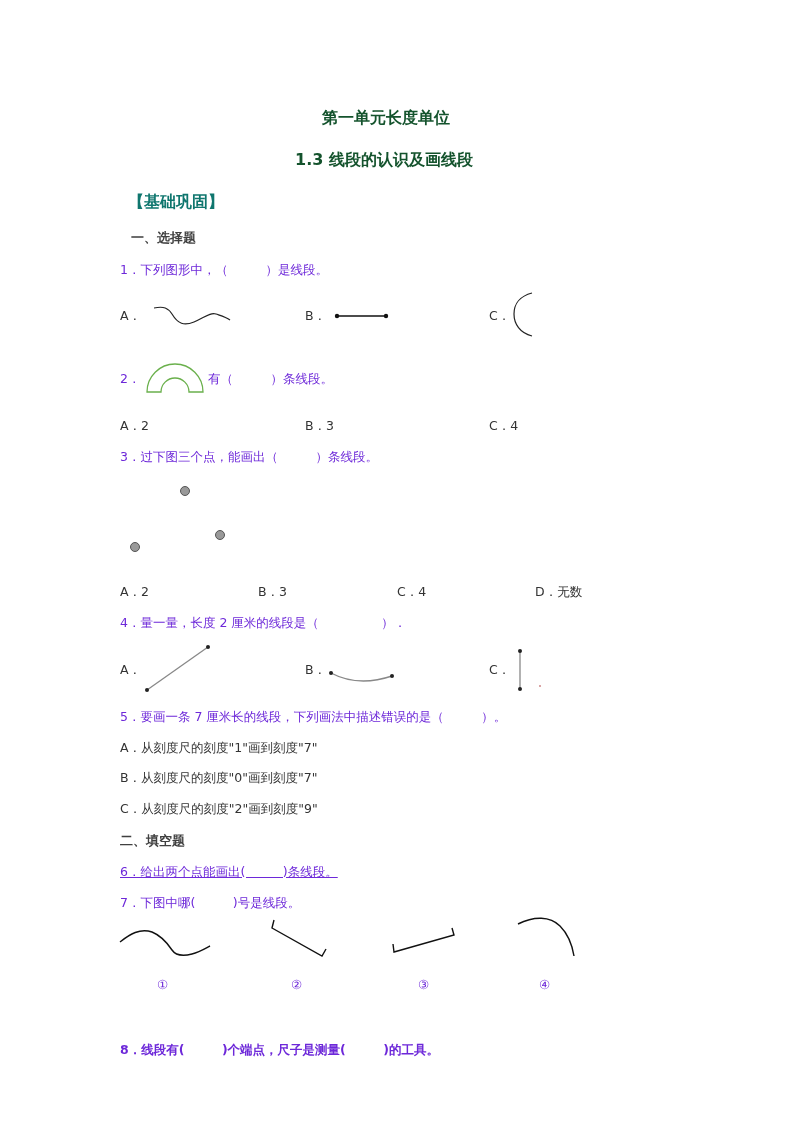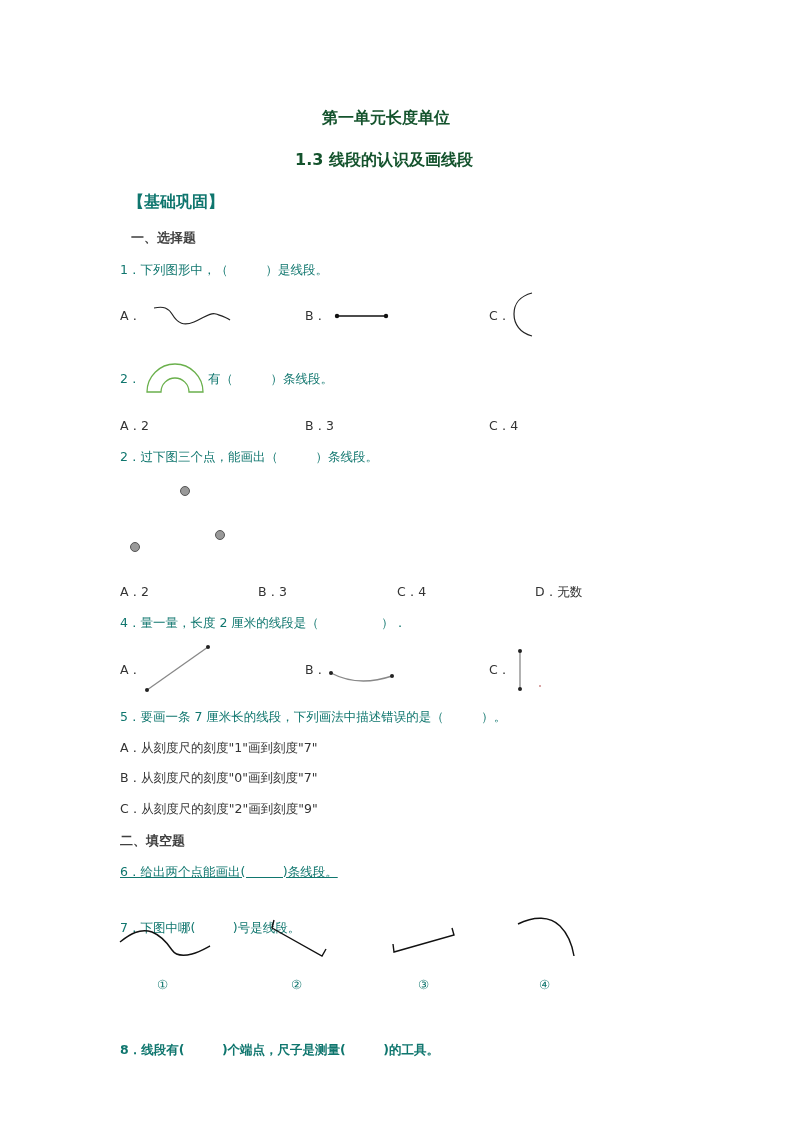--- a/index.html
+++ b/index.html
@@ -2,21 +2,21 @@
 <html><head>
 <meta charset="utf-8">
 <style>
   html, body { margin: 0; padding: 0; background: #ffffff; }
   body { width: 793px; height: 1122px; position: relative; overflow: hidden;
          font-family: "DejaVu Sans", "Liberation Sans", sans-serif; color: #222; }
   .abs { position: absolute; white-space: nowrap; }
   .title { color: #14532d; font-weight: bold; font-size: 16px; }
   .section-red { color: #0f766e; font-weight: bold; font-size: 16px; }
   .section { font-weight: bold; font-size: 13px; color: #404040; }
-  .q { font-size: 12.5px; color: #0f766e; }
+  .q { font-size: 12.5px; color: #6d28d9; }
   .opt { font-size: 12.5px; color: #333; }
   .num-label { font-family: "DejaVu Serif", "Liberation Serif", serif; }
   svg { position: absolute; overflow: visible; }
 </style>
 </head>
 <body>
 
 <div class="abs title" style="left:322px; top:108px;">第一单元长度单位</div>
 <div class="abs title" style="left:295px; top:150px;">1.3  线段的认识及画线段</div>
 <div class="abs section-red" style="left:128px; top:192px;">【基础巩固】</div>
@@ -41,21 +41,21 @@
 
 <div class="abs q" style="left:120px; top:371px;">2．</div>
 <svg style="left:145px; top:360px;" width="60" height="34">
   <path d="M2,32 A28,28 0 0 1 58,32 L44,32 A14,14 0 0 0 16,32 Z" fill="none" stroke="#6ab04c" stroke-width="1.3"></path>
 </svg>
 <div class="abs q" style="left:208px; top:371px;">有（　　　）条线段。</div>
 <div class="abs opt" style="left:120px; top:418px;">A．2</div>
 <div class="abs opt" style="left:305px; top:418px;">B．3</div>
 <div class="abs opt" style="left:489px; top:418px;">C．4</div>
 
-<div class="abs q" style="left:120px; top:449px;">2．过下图三个点，能画出（　　　）条线段。</div>
+<div class="abs q" style="left:120px; top:449px;">3．过下图三个点，能画出（　　　）条线段。</div>
 <svg style="left:125px; top:482px;" width="110" height="72">
   <circle cx="60" cy="9" r="4.5" fill="#999" stroke="#555" stroke-width="1"></circle>
   <circle cx="95" cy="53" r="4.5" fill="#999" stroke="#555" stroke-width="1"></circle>
   <circle cx="10" cy="65" r="4.5" fill="#999" stroke="#555" stroke-width="1"></circle>
 </svg>
 <div class="abs opt" style="left:120px; top:584px;">A．2</div>
 <div class="abs opt" style="left:258px; top:584px;">B．3</div>
 <div class="abs opt" style="left:397px; top:584px;">C．4</div>
 <div class="abs opt" style="left:535px; top:584px;">D．无数</div>
 
@@ -80,21 +80,21 @@
   <circle cx="24" cy="38" r="0.8" fill="#a33"></circle>
 </svg>
 
 <div class="abs q" style="left:120px; top:709px;">5．要画一条 7 厘米长的线段，下列画法中描述错误的是（　　　）。</div>
 <div class="abs opt" style="left:120px; top:740px;">A．从刻度尺的刻度"1"画到刻度"7"</div>
 <div class="abs opt" style="left:120px; top:770px;">B．从刻度尺的刻度"0"画到刻度"7"</div>
 <div class="abs opt" style="left:120px; top:801px;">C．从刻度尺的刻度"2"画到刻度"9"</div>
 
 <div class="abs section" style="left:120px; top:832px;">二、填空题</div>
 <div class="abs q" style="left:120px; top:864px;text-decoration:underline;">6．给出两个点能画出(　　　)条线段。</div>
-<div class="abs q" style="left:120px; top:895px;margin-top:25px;">7．下图中哪(　　　)号是线段。</div>
+<div class="abs q" style="left:120px; top:895px;">7．下图中哪(　　　)号是线段。</div>
 
 <svg style="left:118px; top:928px;" width="95" height="30">
   <path d="M2,14 C12,6 22,0 34,4 C44,8 50,16 54,22 C58,28 66,28 74,26 C82,24 88,20 92,18" fill="none" stroke="#111" stroke-width="1.4"></path>
 </svg>
 <svg style="left:270px; top:918px;" width="56" height="40">
   <path d="M4,2 L2,10 L52,38 L56,31" fill="none" stroke="#111" stroke-width="1.4"></path>
 </svg>
 <svg style="left:390px; top:928px;" width="68" height="30">
   <path d="M3,16 L4,24 L64,7 L62,0" fill="none" stroke="#111" stroke-width="1.4"></path>
 </svg>

